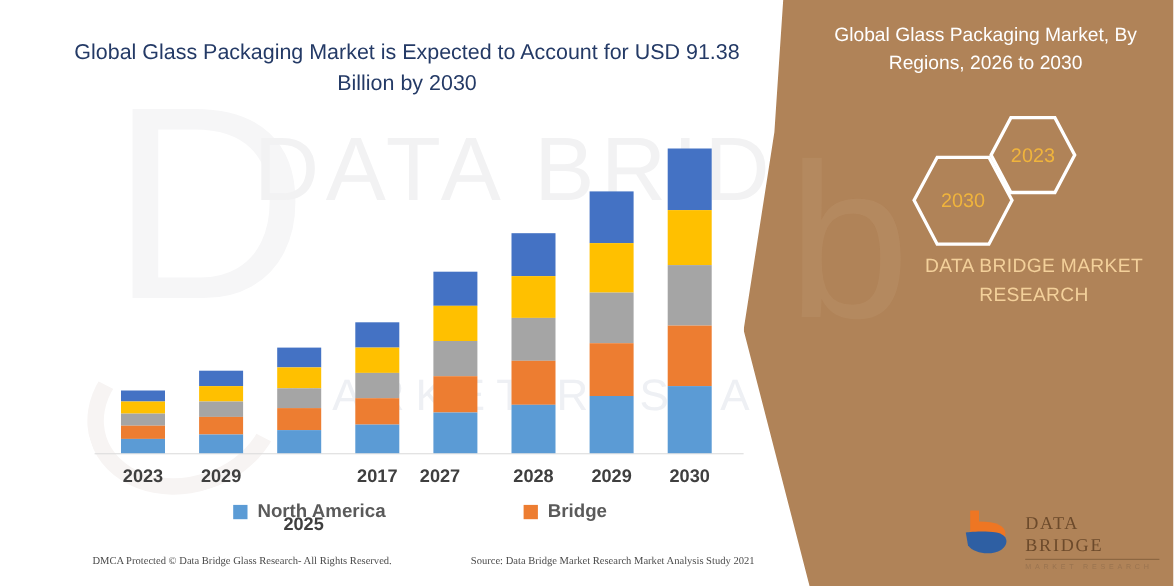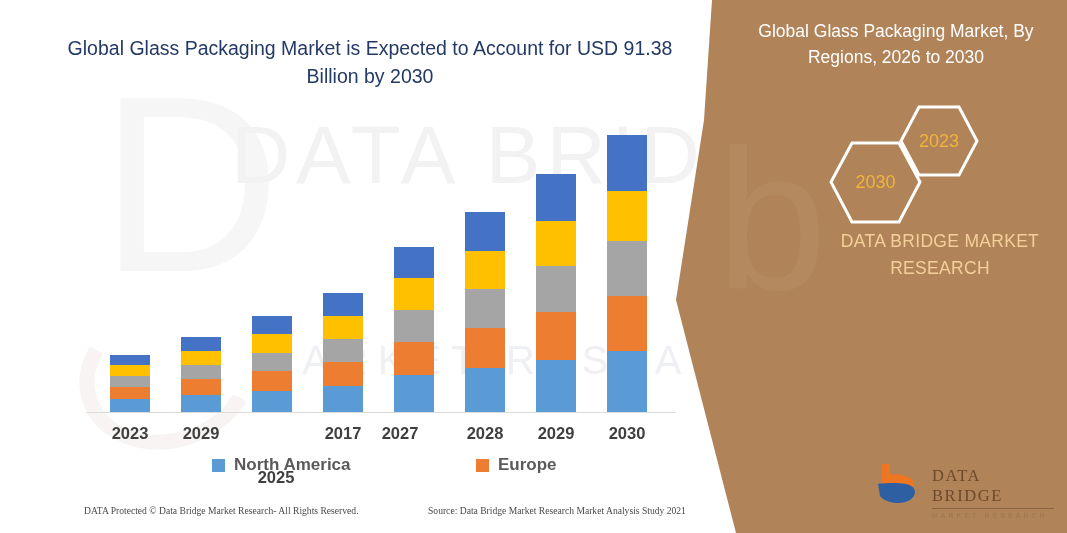--- a/index.html
+++ b/index.html
@@ -165,26 +165,26 @@
       <div class="xlab" style="left: 511px;">2030</div>
     </div>
 
   <div class="legend">
       <div class="leg-item" style="left: 126px;">
         <span class="leg-swatch" style="background: rgb(91, 155, 213);"></span>
         <span class="leg-text">North America</span>
       </div>
       <div class="leg-item" style="left: 390px;">
         <span class="leg-swatch" style="background: rgb(237, 125, 49);"></span>
-        <span class="leg-text">Europe</span>
+        <span class="leg-text">Bridge</span>
       </div>
     </div>
 
   <div class="footer">
-    <span class="f-left">DATA Protected © Data Bridge Market Research-  All Rights Reserved.</span>
+    <span class="f-left">DMCA Protected © Data Bridge Glass Research-  All Rights Reserved.</span>
     <span class="f-right">Source: Data Bridge Market Research  Market Analysis Study 2021</span>
   </div>
 
   <div class="panel">
     <div class="panel-wm">b</div>
   </div>
 
   <div class="panel-title">Global Glass Packaging Market, By Regions, 2026 to 2030</div>
 
   <div class="hex" id="hex-2030">

